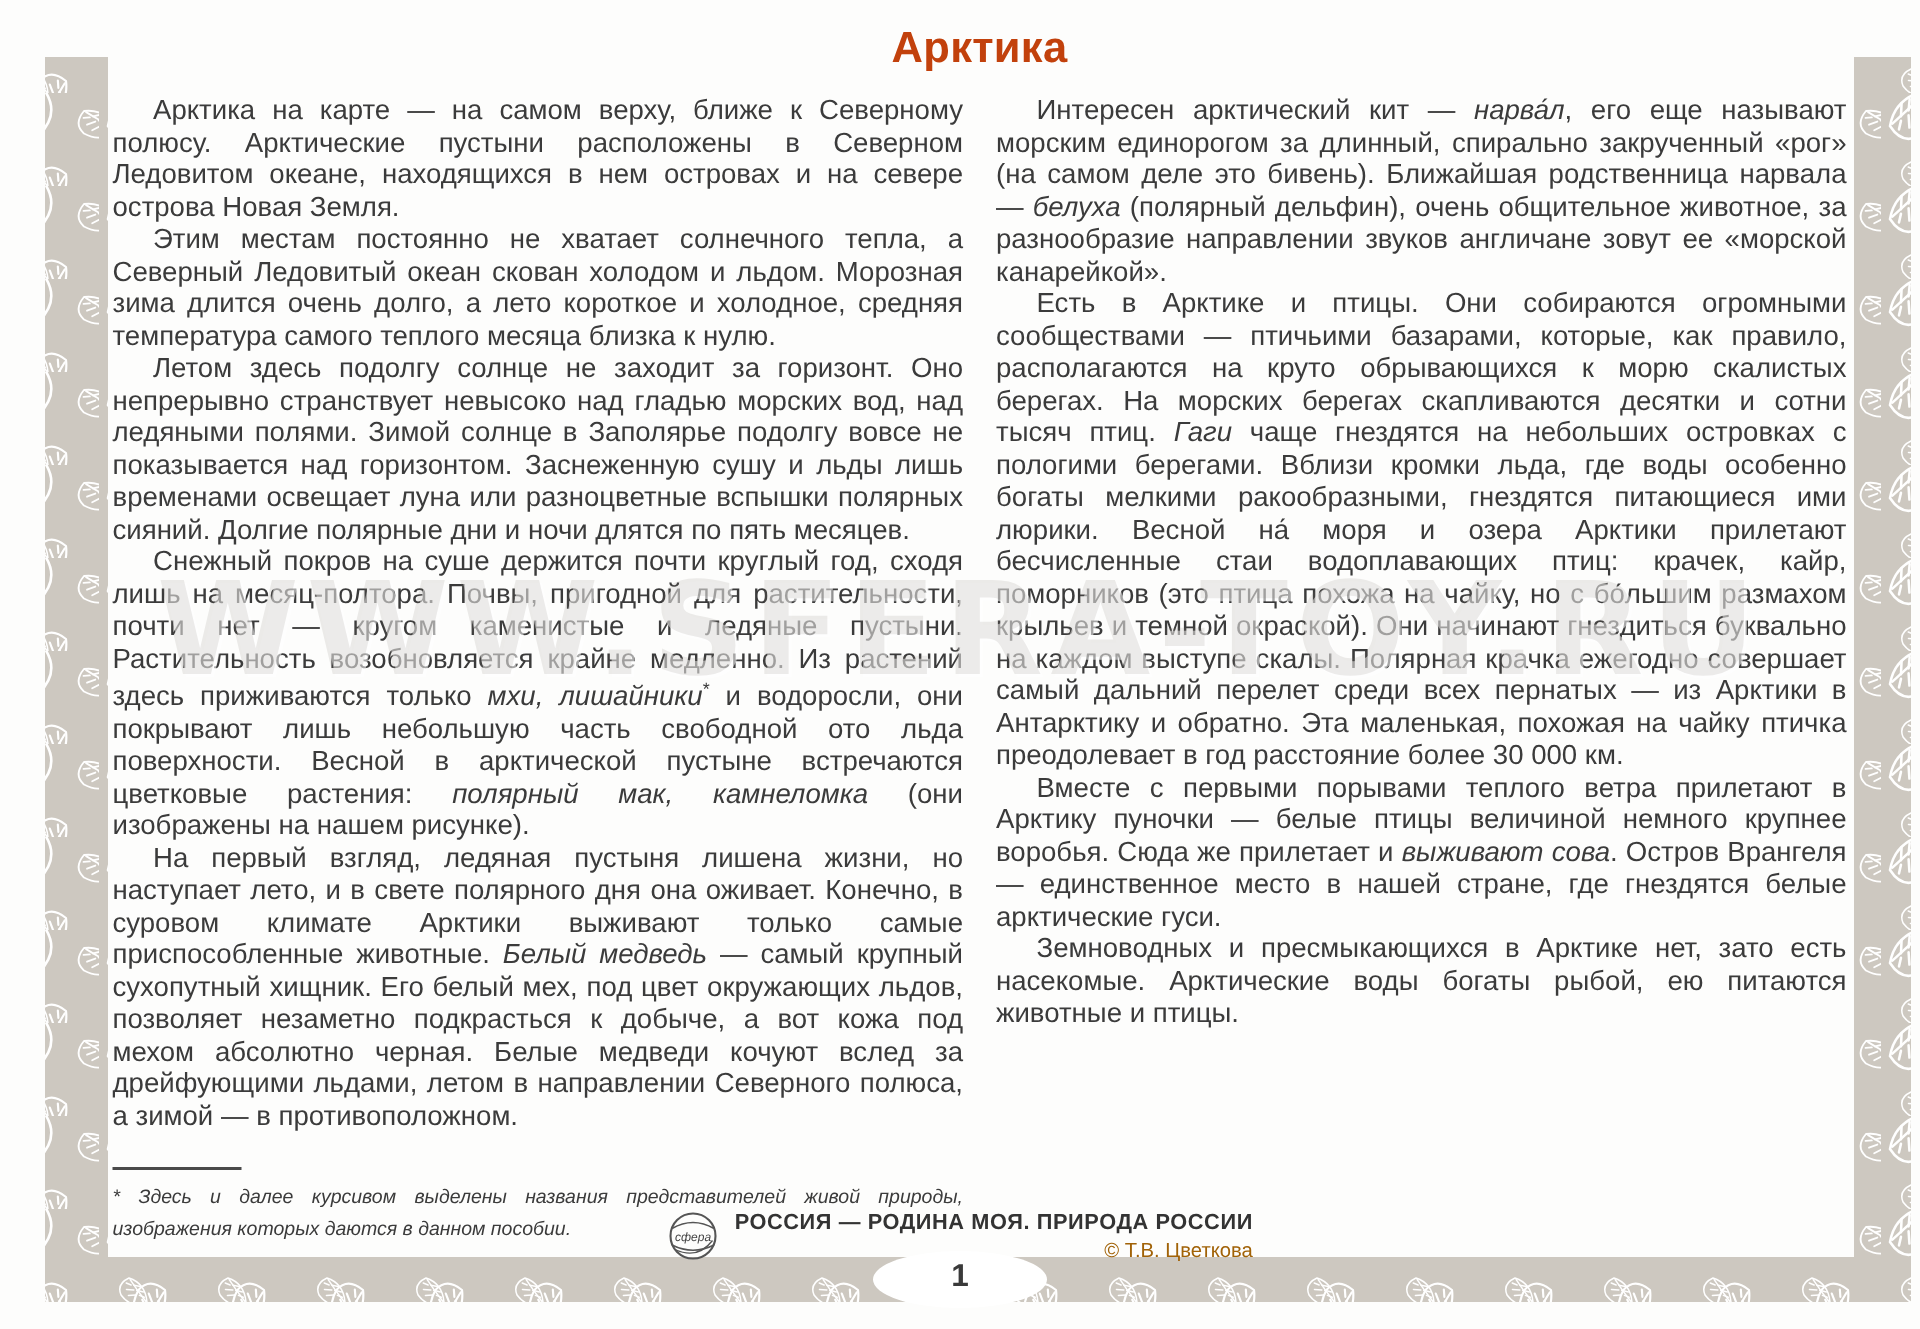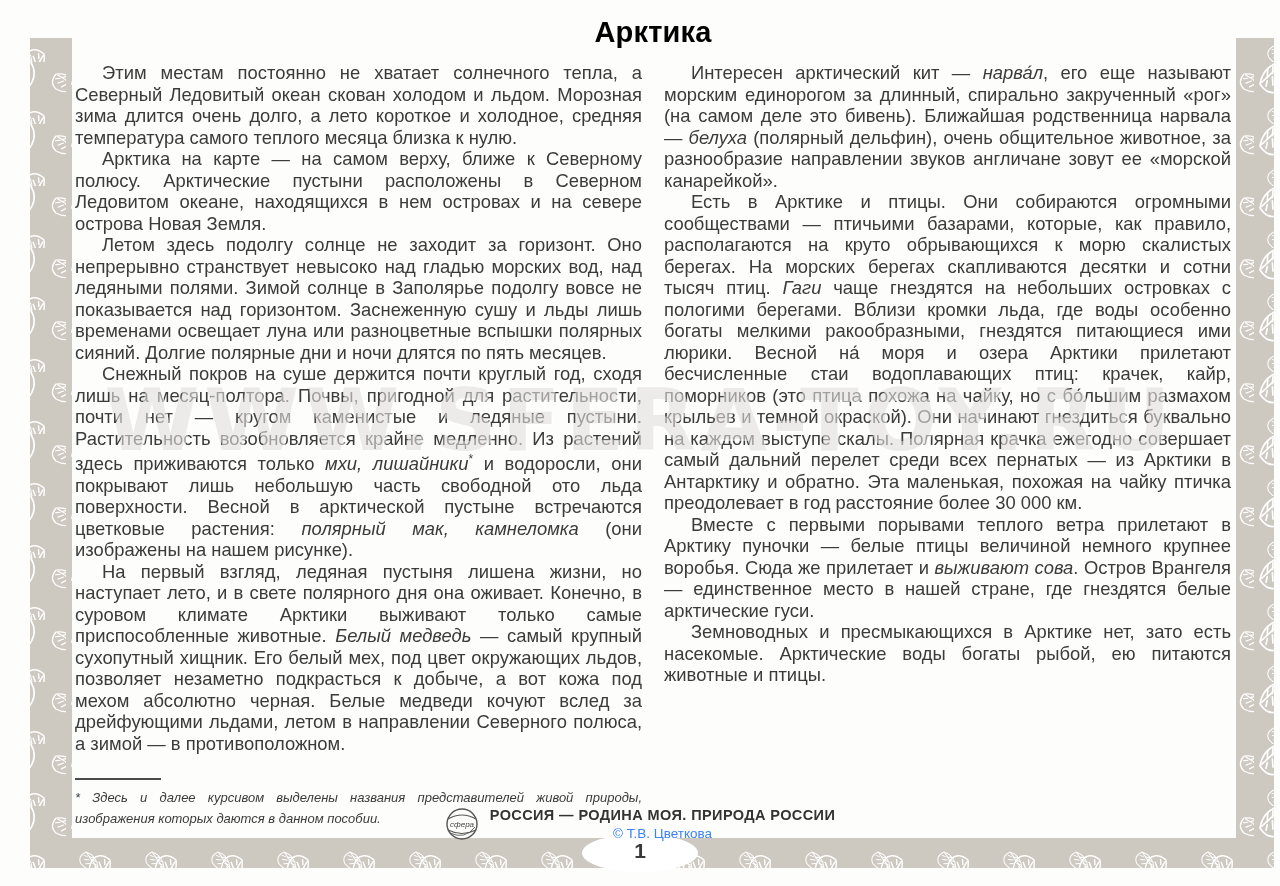--- a/index.html
+++ b/index.html
@@ -3,40 +3,40 @@
 <meta charset="utf-8">
 <style>
   * { margin:0; padding:0; box-sizing:border-box; }
   html,body { width:1280px; height:886px; }
   body {
     position:relative; background:#fdfdfc; overflow:hidden;
     font-family:"Liberation Sans", sans-serif; color:#3b3b3b;
   }
   .frame-svg { position:absolute; left:0; top:0; z-index:1; }
   .content { position:absolute; left:75px; top:16px; width:1156px; z-index:2; }
-  .page-title { text-align:center; font-size:29px; font-weight:bold; color:#000000; margin-bottom:13px; letter-spacing:.2px; }
+  .page-title { text-align:center; font-size:29px; font-weight:bold; color:#c2410c; margin-bottom:13px; letter-spacing:.2px; }
   .cols { display:flex; gap:22px; }
   .col { width:567px; font-size:18.4px; line-height:21.5px; text-align:justify; }
   .col p { text-indent:27px; }
   .col i { font-style:italic; }
   sup { font-size:.65em; }
   .footnote-rule { width:86px; border-top:2px solid #4a4a4a; margin:24px 0 7px 0; }
   .footnote p { text-indent:0; font-style:italic; font-size:13px; line-height:21px; text-align:justify; }
   .watermark {
     position:absolute; left:0; top:370px; width:100%; z-index:3;
     text-align:center; white-space:nowrap; pointer-events:none;
     font-family:"DejaVu Sans", sans-serif; font-weight:bold;
     font-size:86px; letter-spacing:5px; color:rgba(128,122,114,0.14);
     text-shadow:2px 2px 0 rgba(255,255,255,0.55);
   }
   .footer { position:absolute; left:0; width:100%; top:807px; z-index:2;
     display:flex; justify-content:center; align-items:center; gap:11px; }
-  .footer-text { text-align:center; }
+  .footer-text { text-align:right; }
   .footer-series { font-weight:bold; font-size:14.5px; color:#333; letter-spacing:.4px; }
-  .footer-copy { font-size:13.5px; color:#3b82f6; margin-top:3px; }
+  .footer-copy { font-size:13.5px; color:#a16207; margin-top:3px; }
   .page-number { position:absolute; left:616px; top:839px; width:48px; z-index:2;
     text-align:center; font-weight:bold; font-size:21px; color:#3a3a3a; }
 </style>
 </head>
 <body>
 
 <svg class="frame-svg" width="1280" height="886" viewBox="0 0 1280 886" aria-hidden="true">
   <defs>
     <g id="leaf" fill="none" stroke="#ffffff" stroke-width="1.7" stroke-linecap="round">
       <path d="M0,0 Q9,-17 30,-15 Q35,3 17,12 Q4,15 0,0 Z"></path>
@@ -60,22 +60,22 @@
   <rect x="1236" y="38" width="38" height="830" fill="url(#leafpat)"></rect>
   <rect x="30" y="838" width="1244" height="30" fill="url(#leafpat)"></rect>
   <ellipse cx="640" cy="853" rx="58" ry="19" fill="#ffffff"></ellipse>
 </svg>
 
 <main class="content">
   <h1 class="page-title">Арктика</h1>
   <div class="cols">
     <section class="col">
       <div>
+          <p><span>Арктика на карте — на самом верху, ближе к Северному полюсу. Арктические пустыни расположены в Северном Ледовитом океане, находящихся в нем островах и на севере острова Новая Земля.</span></p>
           <p><span>Этим местам постоянно не хватает солнечного тепла, а Северный Ледовитый океан скован холодом и льдом. Морозная зима длится очень долго, а лето короткое и холодное, средняя температура самого теплого месяца близка к нулю.</span></p>
-          <p><span>Арктика на карте — на самом верху, ближе к Северному полюсу. Арктические пустыни расположены в Северном Ледовитом океане, находящихся в нем островах и на севере острова Новая Земля.</span></p>
           <p><span>Летом здесь подолгу солнце не заходит за горизонт. Оно непрерывно странствует невысоко над гладью морских вод, над ледяными полями. Зимой солнце в Заполярье подолгу вовсе не показывается над горизонтом. Заснеженную сушу и льды лишь временами освещает луна или разноцветные вспышки полярных сияний. Долгие полярные дни и ночи длятся по пять месяцев.</span></p>
           <p><span>Снежный покров на суше держится почти круглый год, сходя лишь на месяц-полтора. Почвы, пригодной для растительности, почти нет — кругом каменистые и ледяные пустыни. Растительность возобновляется крайне медленно. Из растений здесь приживаются только </span><i>мхи, лишайники</i><sup>*</sup><span> и водоросли, они покрывают лишь небольшую часть свободной ото льда поверхности. Весной в арктической пустыне встречаются цветковые растения: </span><i>полярный мак, камнеломка</i><span> (они изображены на нашем рисунке).</span></p>
           <p><span>На первый взгляд, ледяная пустыня лишена жизни, но наступает лето, и в свете полярного дня она оживает. Конечно, в суровом климате Арктики выживают только самые приспособленные животные. </span><i>Белый медведь</i><span> — самый крупный сухопутный хищник. Его белый мех, под цвет окружающих льдов, позволяет незаметно подкрасться к добыче, а вот кожа под мехом абсолютно черная. Белые медведи кочуют вслед за дрейфующими льдами, летом в направлении Северного полюса, а зимой — в противоположном.</span></p>
         </div>
       <div class="footnote-rule"></div>
       <div class="footnote">
           <p><i>* </i><i>Здесь и далее курсивом выделены названия представителей живой природы, изображения которых даются в данном пособии.</i></p>
         </div>
     </section>
     <section class="col">

